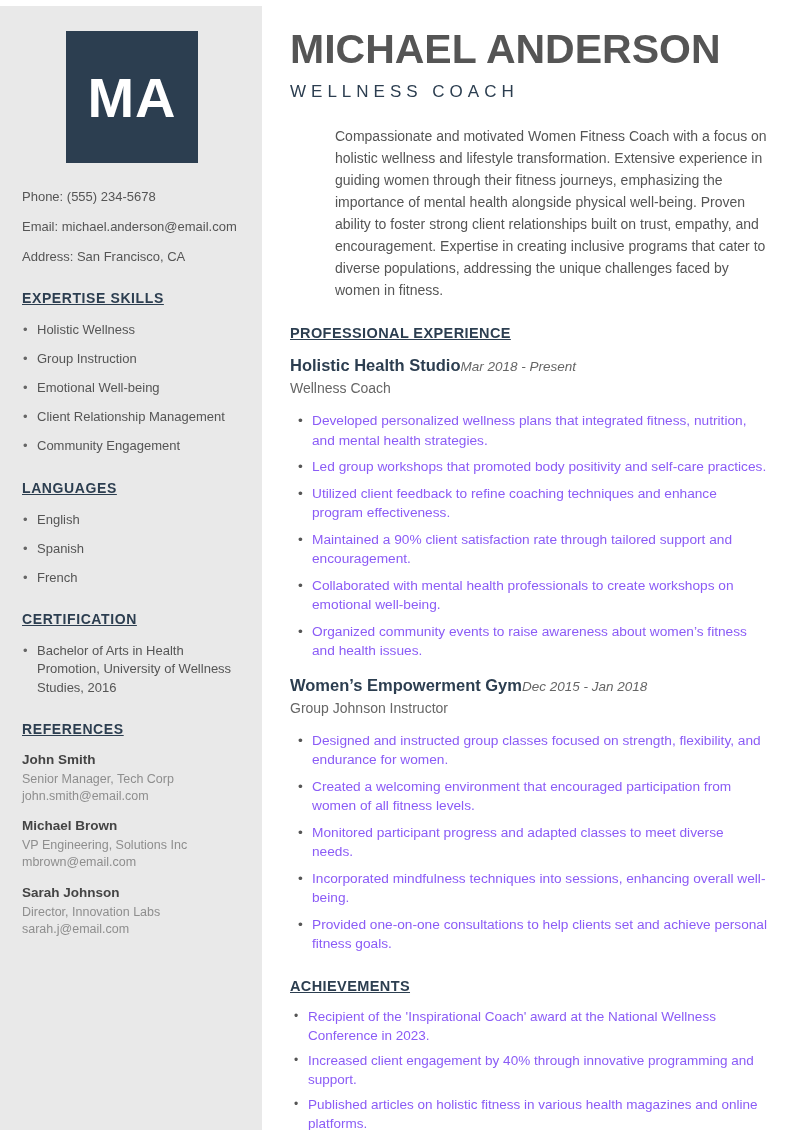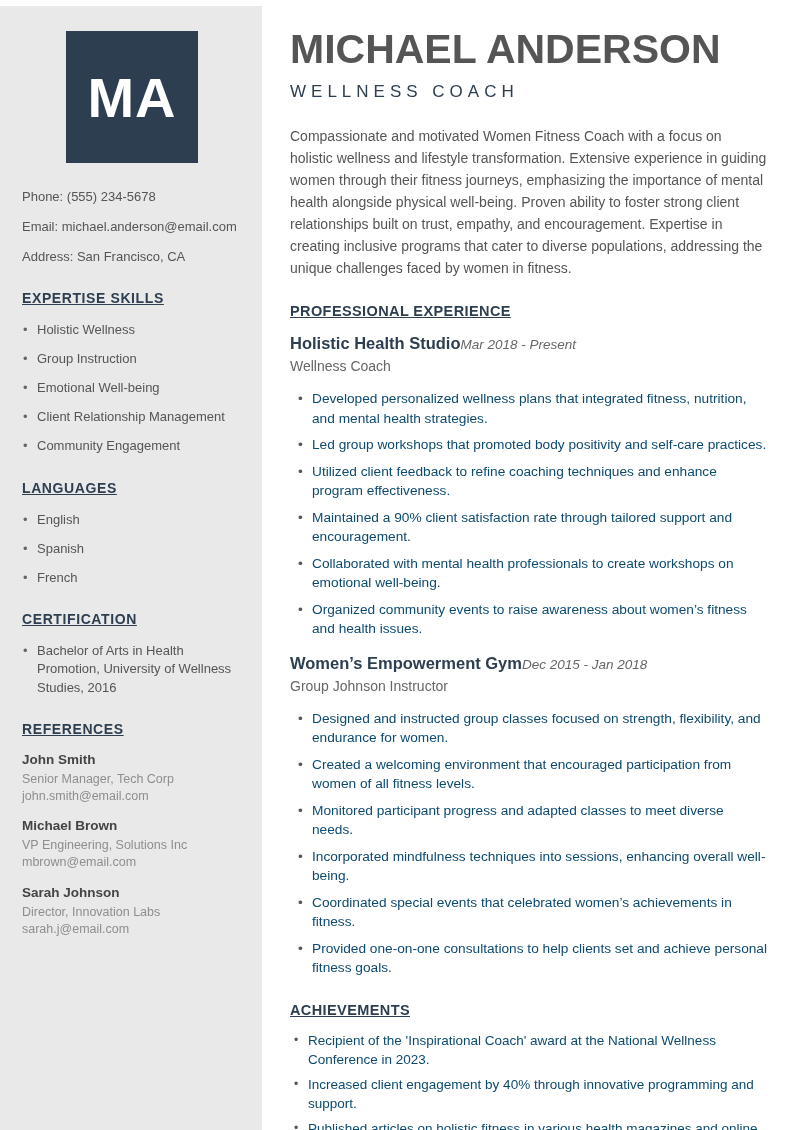--- a/index.html
+++ b/index.html
@@ -33,36 +33,36 @@
   .side-list li::before { content:"•"; position:absolute; left:1px; color:#666666; }
 
   .ref { margin-bottom:14px; }
   .ref-name { font-size:13.5px; font-weight:bold; color:#444444; margin-bottom:4px; }
   .ref-detail { font-size:12.5px; color:#8e8e8e; line-height:1.35; }
 
   
   .main { position:absolute; left:290px; top:0; width:478px; padding-top:28px; }
   .name { font-size:41px; font-weight:bold; color:#555555; line-height:1.05; }
   .job-title { margin-top:11px; font-size:17px; color:#2c3e50; letter-spacing:5px; }
-  .summary { margin-top:23px; font-size:14px; color:#555555; line-height:22px; }
+  .summary { margin-top:23px; font-size:14px; color:#555555; line-height:22px;margin-left:45px; }
 
   .section-title {
     margin-top:24px; font-size:14.5px; font-weight:bold; color:#2c3e50;
     text-decoration:underline; letter-spacing:0.4px;
   }
 
   .job { margin-top:15px; }
   .job-head { display:flex; justify-content:flex-start; align-items:baseline; }
   .company { font-size:16.5px; font-weight:bold; color:#2c3e50; }
   .dates { font-size:13.5px; font-style:italic; color:#666666; }
   .role { margin-top:5px; font-size:14px; color:#666666; }
 
   .bullets { list-style:none; margin-top:15px; }
   .bullets li {
-    position:relative; padding-left:22px; font-size:13.7px; color:#0c4a6e;
+    position:relative; padding-left:22px; font-size:13.7px; color:#8b5cf6;
     line-height:19.5px; margin-bottom:7px;
   }
   .bullets li::before { content:"•"; position:absolute; left:8px; color:#555555; }
 
   .ach-bullets { margin-top:13px; }
   .ach-bullets li { padding-left:18px; font-size:13.5px; line-height:19px; margin-bottom:6px; }
   .ach-bullets li::before { left:4px; font-size:12px; }
 </style>
 </head>
 <body>
@@ -157,21 +157,20 @@
       <div class="job-head">
         <span class="company">Women’s Empowerment Gym</span>
         <span class="dates">Dec 2015 - Jan 2018</span>
       </div>
       <div class="role">Group Johnson Instructor</div>
       <ul class="bullets">
         <li>Designed and instructed group classes focused on strength, flexibility, and endurance for women.</li>
         <li>Created a welcoming environment that encouraged participation from women of all fitness levels.</li>
         <li>Monitored participant progress and adapted classes to meet diverse needs.</li>
         <li>Incorporated mindfulness techniques into sessions, enhancing overall well-being.</li>
-        <li>Coordinated special events that celebrated women’s achievements in fitness.</li>
         <li>Provided one-on-one consultations to help clients set and achieve personal fitness goals.</li>
       </ul>
     </div>
 
     <h2 class="section-title">ACHIEVEMENTS</h2>
     <ul class="bullets ach-bullets">
       <li>Recipient of the 'Inspirational Coach' award at the National Wellness Conference in 2023.</li>
       <li>Increased client engagement by 40% through innovative programming and support.</li>
       <li>Published articles on holistic fitness in various health magazines and online platforms.</li>
     </ul>

